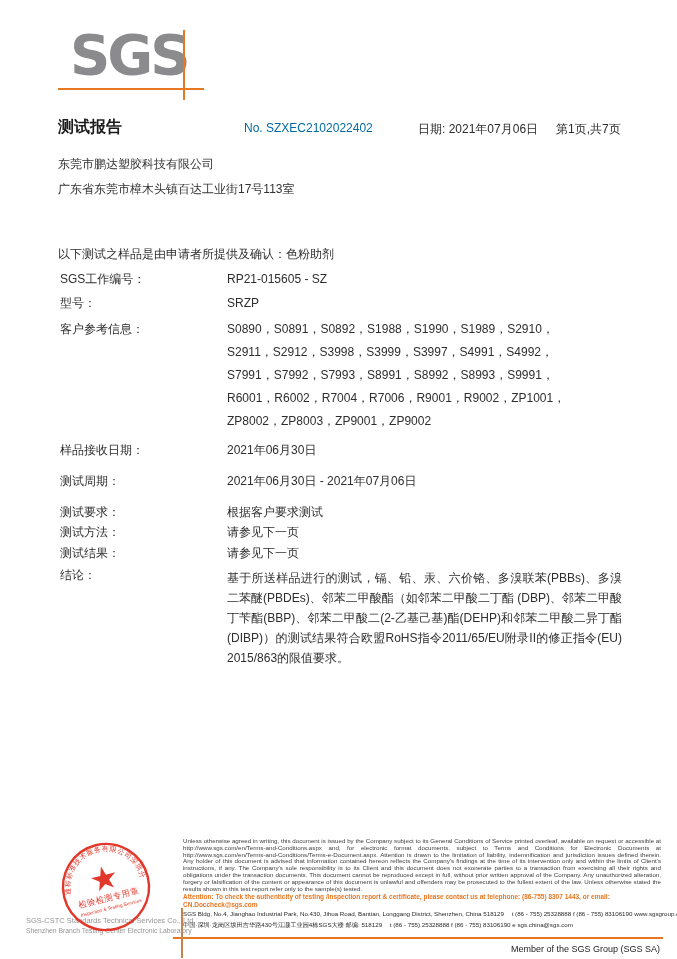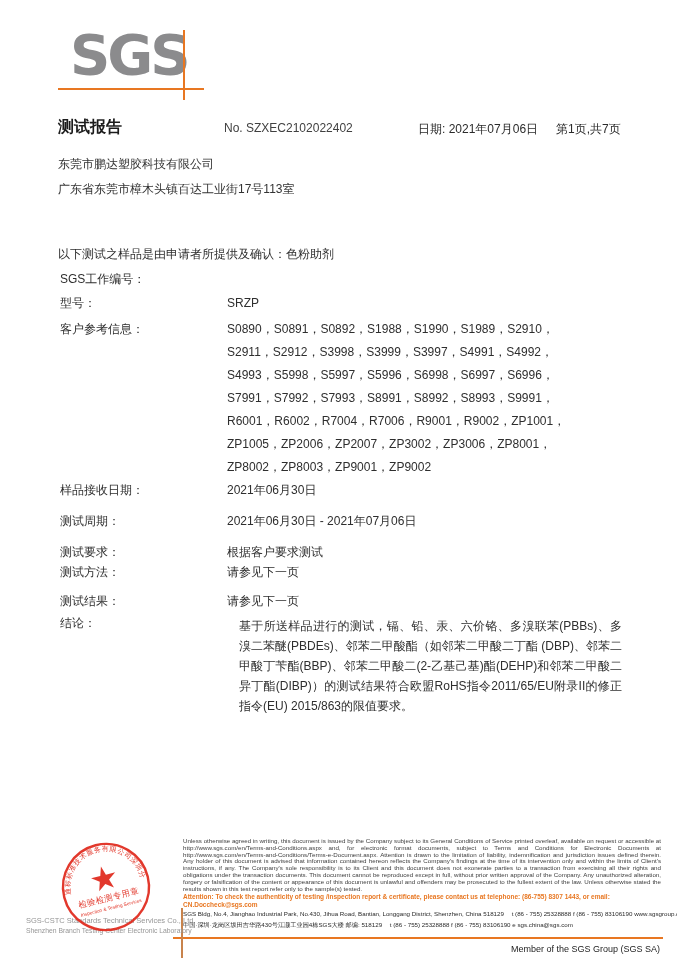--- a/index.html
+++ b/index.html
@@ -10,37 +10,37 @@
   
   .logo-text{
     position:absolute;left:70px;top:27px;font-size:56px;line-height:1;
     font-weight:bold;color:#8b8b8d;letter-spacing:-3px;
     font-family:"DejaVu Sans","Liberation Sans",sans-serif;
   }
   .logo-hline{position:absolute;left:58px;top:88px;width:146px;height:2px;background:#e87722;}
   .logo-vline{position:absolute;left:183px;top:30px;width:2px;height:70px;background:#e87722;}
   
   .report-title{position:absolute;left:58px;top:117px;font-size:16px;font-weight:bold;color:#1c1c1c;}
-  .report-no{position:absolute;left:224px;top:121px;font-size:12px;color:#404040;}
+  .report-no{position:absolute;left:244px;top:121px;font-size:12px;color:#0369a1;}
   .report-date{position:absolute;left:418px;top:121px;font-size:12px;color:#2b2b2b;}
   .report-pages{position:absolute;left:556px;top:121px;font-size:12px;color:#2b2b2b;}
   
   .company-name{position:absolute;left:58px;top:156px;font-size:12px;color:#333;}
   .company-address{position:absolute;left:58px;top:181px;font-size:12px;color:#333;}
   
   .intro-line{position:absolute;left:58px;top:246px;font-size:12px;color:#2e2e2e;}
   .fields{position:absolute;left:60px;top:272px;width:562px;font-size:12px;color:#2e2e2e;}
   .field-row{display:flex;align-items:flex-start;line-height:15px;}
   .field-label{width:167px;flex:none;}
   .field-value{flex:1;}
   .mb9{margin-bottom:9px;} .mb7{margin-bottom:7px;} .mb8{margin-bottom:8px;}
-  .mb5{margin-bottom:5px;margin-top:16px;} .mb6{margin-bottom:14px;} .mb0{margin-bottom:4px;justify-content:center;}
+  .mb5{margin-bottom:5px;margin-top:16px;} .mb6{margin-bottom:6px;} .mb0{margin-bottom:10px;justify-content:center;}
   .ref-row .field-label{line-height:23px;}
   .ref-line{line-height:23px;white-space:nowrap;}
-  .conclusion-value{line-height:20px;text-align:justify;margin-left:12px;}
+  .conclusion-value{line-height:20px;text-align:justify;}
   
   .stamp{position:absolute;left:40px;top:838px;z-index:3;opacity:.93;}
   .lab-lines{position:absolute;left:26px;top:916px;z-index:1;color:#969696;line-height:10px;}
   .lab-line1{font-size:7.5px;}
   .lab-line2{font-size:6.8px;}
   
   .footer-right{position:absolute;left:183px;top:838px;width:478px;z-index:2;}
   .legal{font-size:6.2px;line-height:6.8px;text-align:justify;color:#3d3d3d;}
   .attention{font-size:6.5px;line-height:7.4px;color:#e87722;font-weight:bold;margin-top:1px;}
   .addr-row{font-size:6.2px;line-height:9.5px;color:#2a2a2a;white-space:nowrap;margin-top:1px;}
@@ -65,36 +65,35 @@
 
   <div class="company-name">东莞市鹏达塑胶科技有限公司</div>
   <div class="company-address">广东省东莞市樟木头镇百达工业街17号113室</div>
 
   <div class="intro-line">以下测试之样品是由申请者所提供及确认：色粉助剂</div>
 
   <div class="fields">
 
     <div class="field-row mb9">
       <div class="field-label">SGS工作编号：</div>
+      <div class="field-value">RP21-015605 - SZ</div>
     </div>
 
     <div class="field-row mb7">
       <div class="field-label">型号：</div>
       <div class="field-value">SRZP</div>
     </div>
 
     <div class="field-row ref-row mb0">
       <div class="field-label">客户参考信息：</div>
       <div class="field-value">
         <div class="ref-line">S0890，S0891，S0892，S1988，S1990，S1989，S2910，</div>
         <div class="ref-line">S2911，S2912，S3998，S3999，S3997，S4991，S4992，</div>
-        <div class="ref-line">S4993，S5998，S5997，S5996，S6998，S6997，S6996，</div>
         <div class="ref-line">S7991，S7992，S7993，S8991，S8992，S8993，S9991，</div>
         <div class="ref-line">R6001，R6002，R7004，R7006，R9001，R9002，ZP1001，</div>
-        <div class="ref-line">ZP1005，ZP2006，ZP2007，ZP3002，ZP3006，ZP8001，</div>
         <div class="ref-line">ZP8002，ZP8003，ZP9001，ZP9002</div>
       </div>
     </div>
 
     <div class="field-row mb8">
       <div class="field-label">样品接收日期：</div>
       <div class="field-value">2021年06月30日</div>
     </div>
 
     <div class="field-row mb5">

